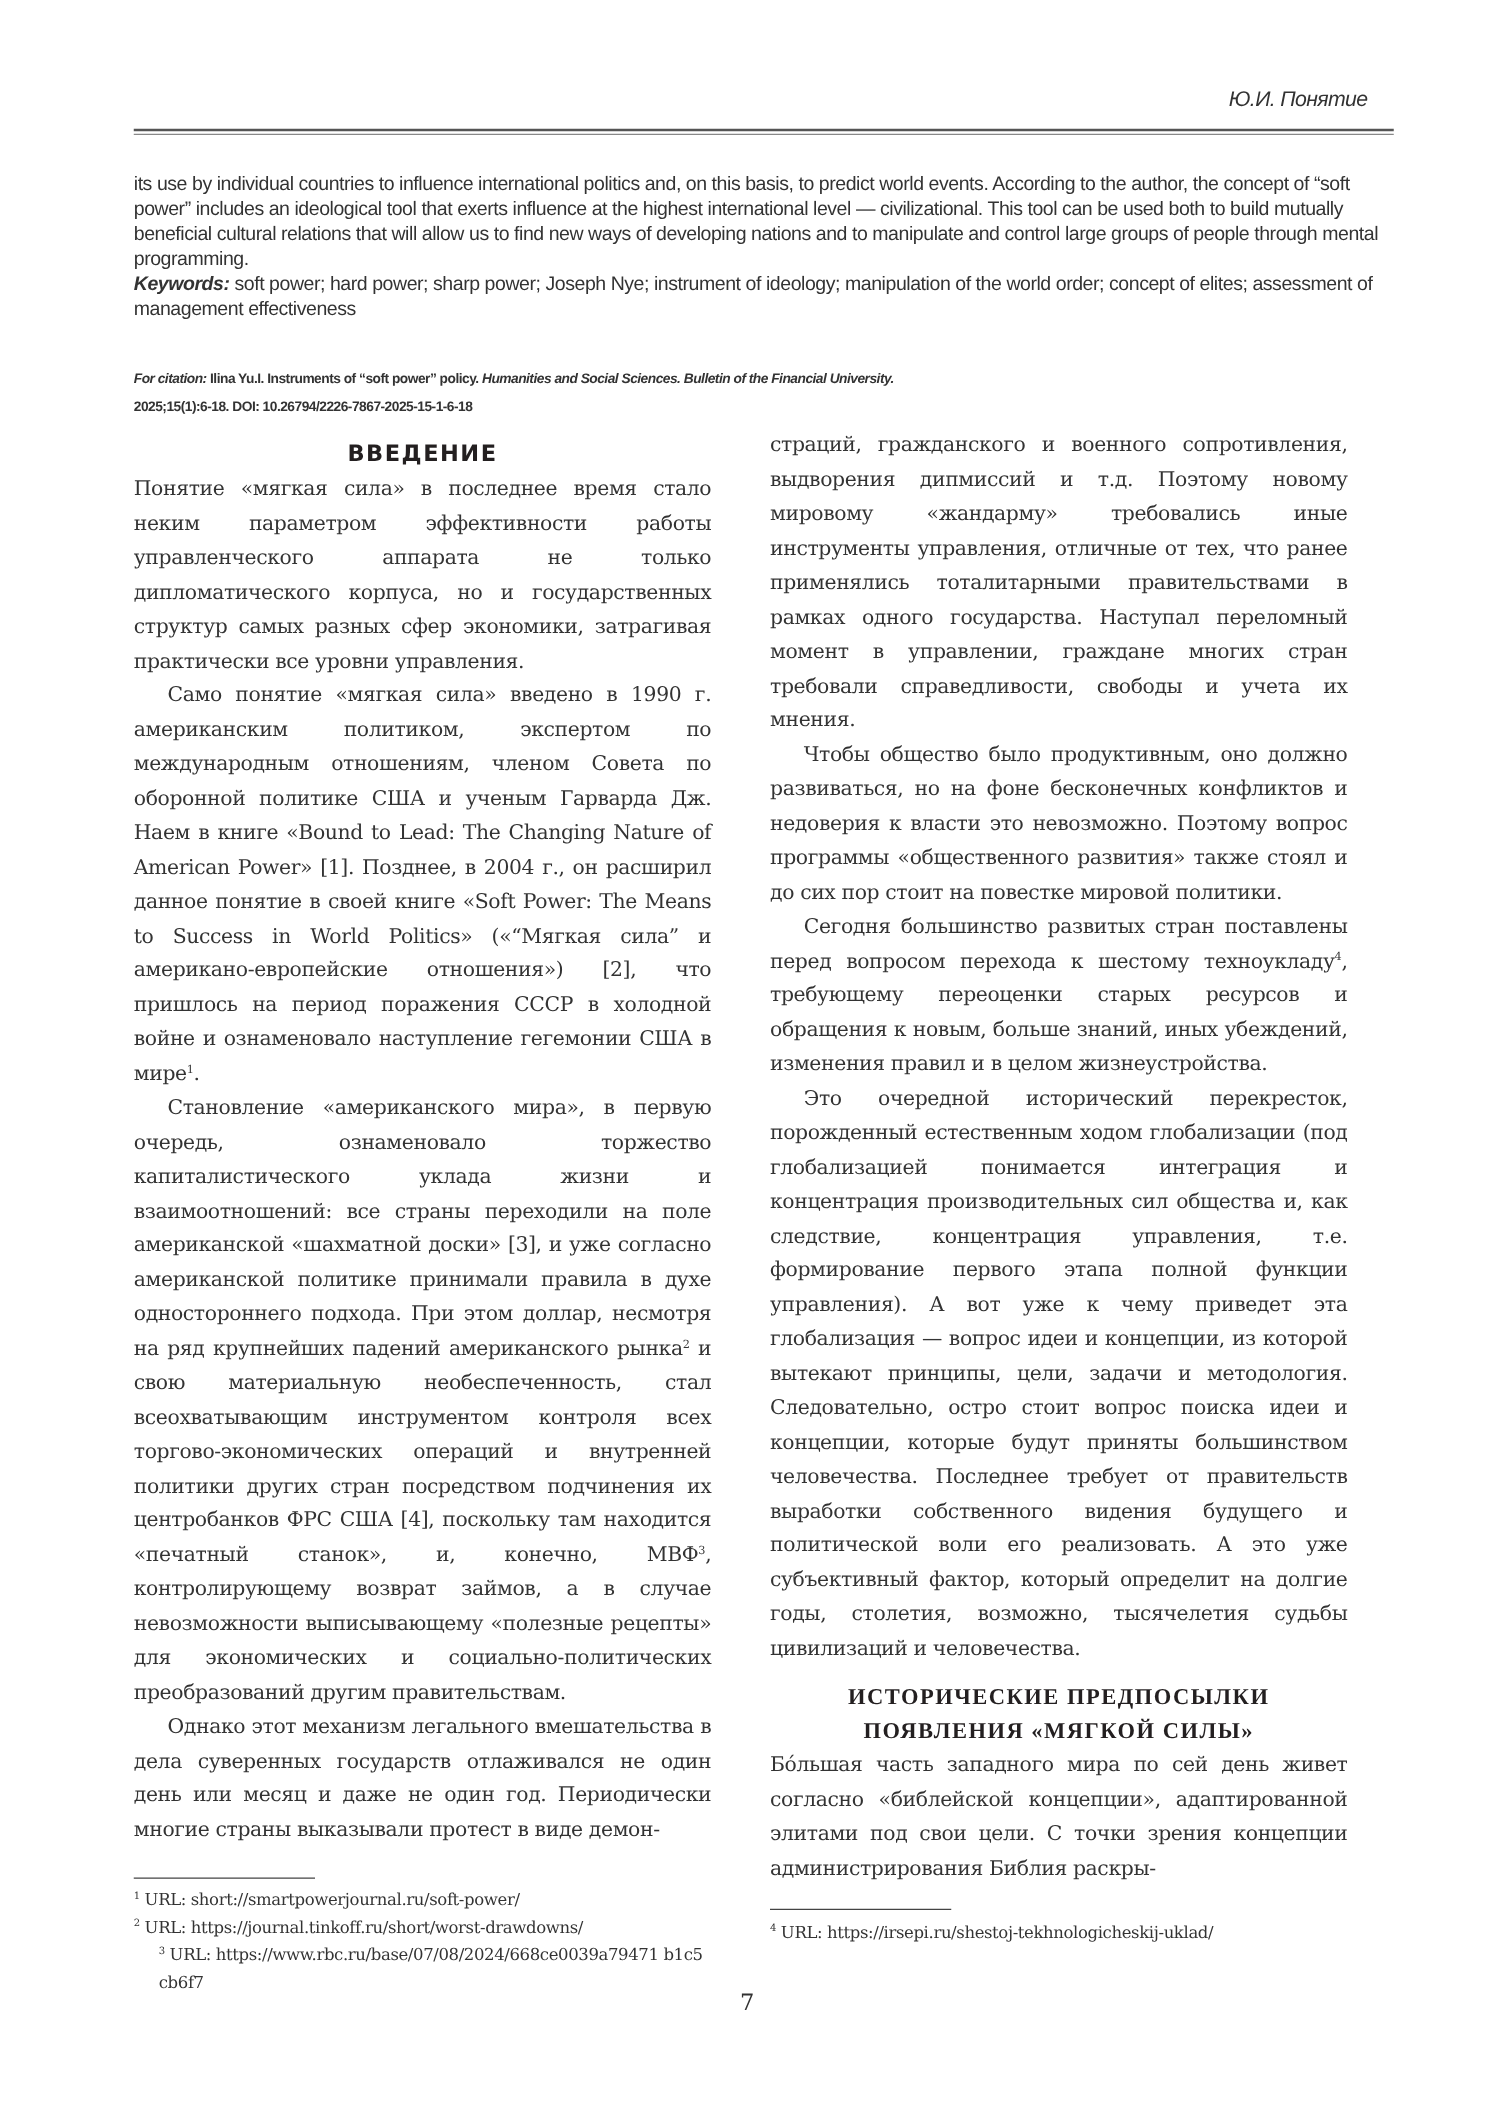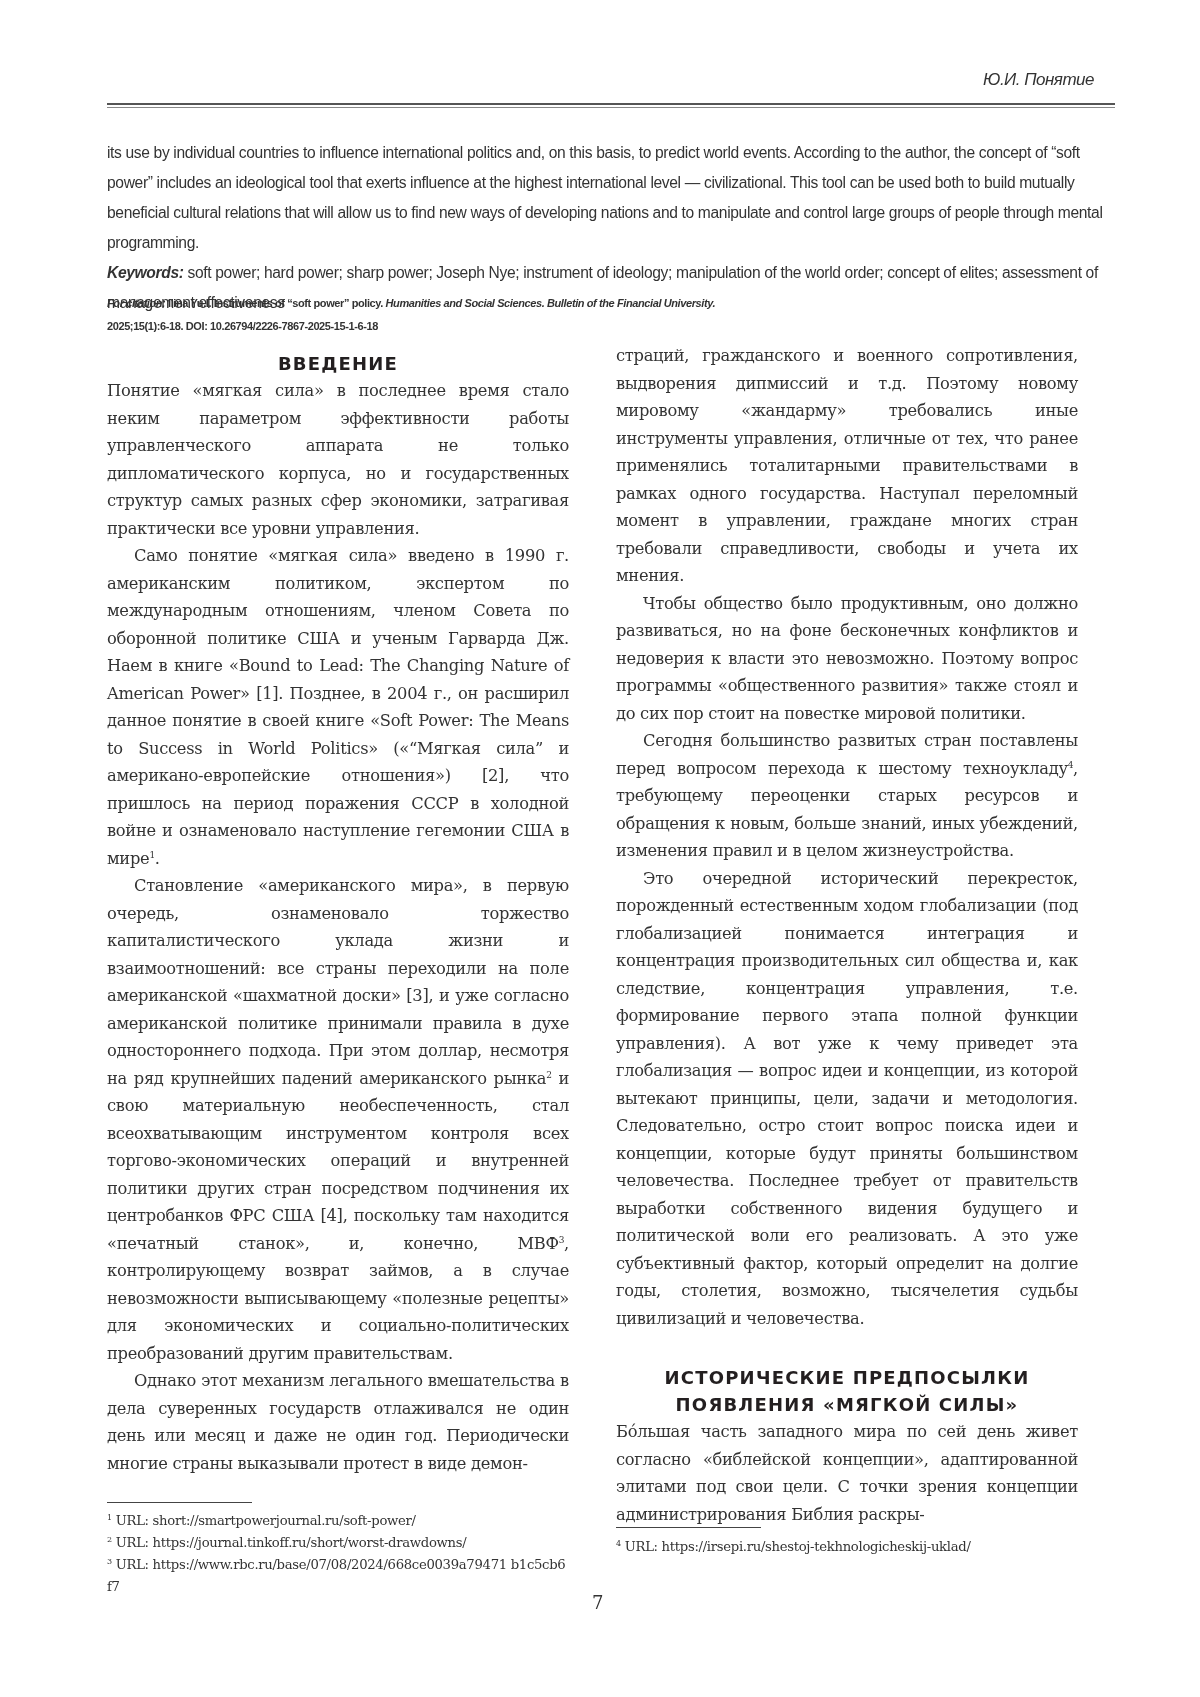--- a/index.html
+++ b/index.html
@@ -12,21 +12,21 @@
   .head-rule {
     position: absolute; top: 103px; left: 107px; width: 1008px; height: 0;
     border-top: 2px solid #555; 
   }
   .head-rule2 {
     position: absolute; top: 107px; left: 107px; width: 1008px; height: 0;
     border-top: 1px solid #888;
   }
   .abstract {
     position: absolute; top: 138px; left: 107px; width: 1010px;
-    font-family: "Liberation Sans", sans-serif; font-size: 15.6px; line-height: 30px;
+    font-family: "Liberation Sans", sans-serif; font-size: 15.6px; line-height: 20px;
     color: #333; letter-spacing: -0.35px;
   }
   .abstract p { margin: 0; }
   .abstract .kw-label { font-weight: bold; font-style: italic; text-align: center; }
   .citation {
     position: absolute; top: 292px; left: 107px; width: 1010px;
     font-family: "Liberation Sans", sans-serif; font-size: 11px; line-height: 23px;
     font-weight: bold; color: #333; letter-spacing: -0.4px;
   }
   .citation .it { font-style: italic; }
@@ -38,21 +38,21 @@
   .col-left { left: 107px; }
   .col-right { left: 616px; top: 370px; }
   .column p { margin: 0; text-indent: 27px; }
   .column p.noindent { text-indent: 0; }
   .section-title {
     font-family: "DejaVu Sans", sans-serif; font-weight: bold; font-size: 18px;
     text-align: center; letter-spacing: 1.2px; line-height: 27px; color: #231f20;
     margin: 0;
   }
   .col-left .section-title { margin-top: -28px; }
-  .col-right .section-title { margin-top: 32px; }
+  .col-right .section-title { margin-top: 12px; font-family: Liberation Serif, serif; }
   sup { font-size: 9px; line-height: 0; vertical-align: 6px; }
   .fn-rule { position: absolute; width: 145px; border-top: 1px solid #444; }
   .footnotes {
     position: absolute; font-family: "DejaVu Serif", serif; font-size: 13.2px;
     line-height: 22px; color: #333; letter-spacing: -0.3px;
   }
   .footnotes div { margin: 0; }
   .footnotes sup { font-size: 8px; vertical-align: 5px; }
   .page-number {
     position: absolute; top: 1592px; left: 592px;
@@ -83,21 +83,21 @@
   <p class="noindent">Понятие «мягкая сила» в последнее время стало неким параметром эффективности работы управленческого аппарата не только дипломатического корпуса, но и государственных структур самых разных сфер экономики, затрагивая практически все уровни управления.</p>
   <p><span>Само понятие «мягкая сила» введено в 1990 г. американским политиком, экспертом по международным отношениям, членом Совета по оборонной политике США и ученым Гарварда Дж. Наем в книге «Bound to Lead: The Changing Nature of American Power» [1]. Позднее, в 2004 г., он расширил данное понятие в своей книге «Soft Power: The Means to Success in World Politics» («“Мягкая сила” и американо-европейские отношения») [2], что пришлось на период поражения СССР в холодной войне и ознаменовало наступление гегемонии США в мире</span><sup>1</sup>.</p>
   <p><span>Становление «американского мира», в первую очередь, ознаменовало торжество капиталистического уклада жизни и взаимоотношений: все страны переходили на поле американской «шахматной доски» [3], и уже согласно американской политике принимали правила в духе одностороннего подхода. При этом доллар, несмотря на ряд крупнейших падений американского рынка</span><sup>2</sup><span> и свою материальную необеспеченность, стал всеохватывающим инструментом контроля всех торгово-экономических операций и внутренней политики других стран посредством подчинения их центробанков ФРС США [4], поскольку там находится «печатный станок», и, конечно, МВФ</span><sup>3</sup><span>, контролирующему возврат займов, а в случае невозможности выписывающему «полезные рецепты» для экономических и социально-политических преобразований другим правительствам.</span></p>
   <p>Однако этот механизм легального вмешательства в дела суверенных государств отлаживался не один день или месяц и даже не один год. Периодически многие страны выказывали протест в виде демон-</p>
 </div>
 
 <div class="fn-rule" style="top:1502px; left:107px;"></div>
 <div class="footnotes" style="top:1510px; left:107px; width:462px;">
   <div><sup>1</sup><span> URL: short://smartpowerjournal.ru/soft-power/</span></div>
   <div><sup>2</sup><span> URL: https://journal.tinkoff.ru/short/worst-drawdowns/</span></div>
-  <div style="word-break: break-all;"><sup>3</sup><span> URL:  https://www.rbc.ru/base/07/08/2024/668ce0039a79471 b1c5cb6f7</span></div>
+  <div style="word-break: break-all; margin-left: 20px;"><sup>3</sup><span> URL:  https://www.rbc.ru/base/07/08/2024/668ce0039a79471 b1c5cb6f7</span></div>
 </div>
 
 <div class="column col-right">
   <p class="noindent" style="margin-top:-28px;">страций, гражданского и военного сопротивления, выдворения дипмиссий и т.д. Поэтому новому мировому «жандарму» требовались иные инструменты управления, отличные от тех, что ранее применялись тоталитарными правительствами в рамках одного государства. Наступал переломный момент в управлении, граждане многих стран требовали справедливости, свободы и учета их мнения.</p>
   <p>Чтобы общество было продуктивным, оно должно развиваться, но на фоне бесконечных конфликтов и недоверия к власти это невозможно. Поэтому вопрос программы «общественного развития» также стоял и до сих пор стоит на повестке мировой политики.</p>
   <p><span>Сегодня большинство развитых стран поставлены перед вопросом перехода к шестому техноукладу</span><sup>4</sup><span>, требующему переоценки старых ресурсов и обращения к новым, больше знаний, иных убеждений, изменения правил и в целом жизнеустройства.</span></p>
   <p>Это очередной исторический перекресток, порожденный естественным ходом глобализации (под глобализацией понимается интеграция и концентрация производительных сил общества и, как следствие, концентрация управления, т.е. формирование первого этапа полной функции управления). А вот уже к чему приведет эта глобализация — вопрос идеи и концепции, из которой вытекают принципы, цели, задачи и методология. Следовательно, остро стоит вопрос поиска идеи и концепции, которые будут приняты большинством человечества. Последнее требует от правительств выработки собственного видения будущего и политической воли его реализовать. А это уже субъективный фактор, который определит на долгие годы, столетия, возможно, тысячелетия судьбы цивилизаций и человечества.</p>
   <h2 class="section-title"><span>ИСТОРИЧЕСКИЕ ПРЕДПОСЫЛКИ</span><br><span>ПОЯВЛЕНИЯ «МЯГКОЙ СИЛЫ»</span></h2>
   <p class="noindent">Бóльшая часть западного мира по сей день живет согласно «библейской концепции», адаптированной элитами под свои цели. С точки зрения концепции администрирования Библия раскры-</p>
 </div>

